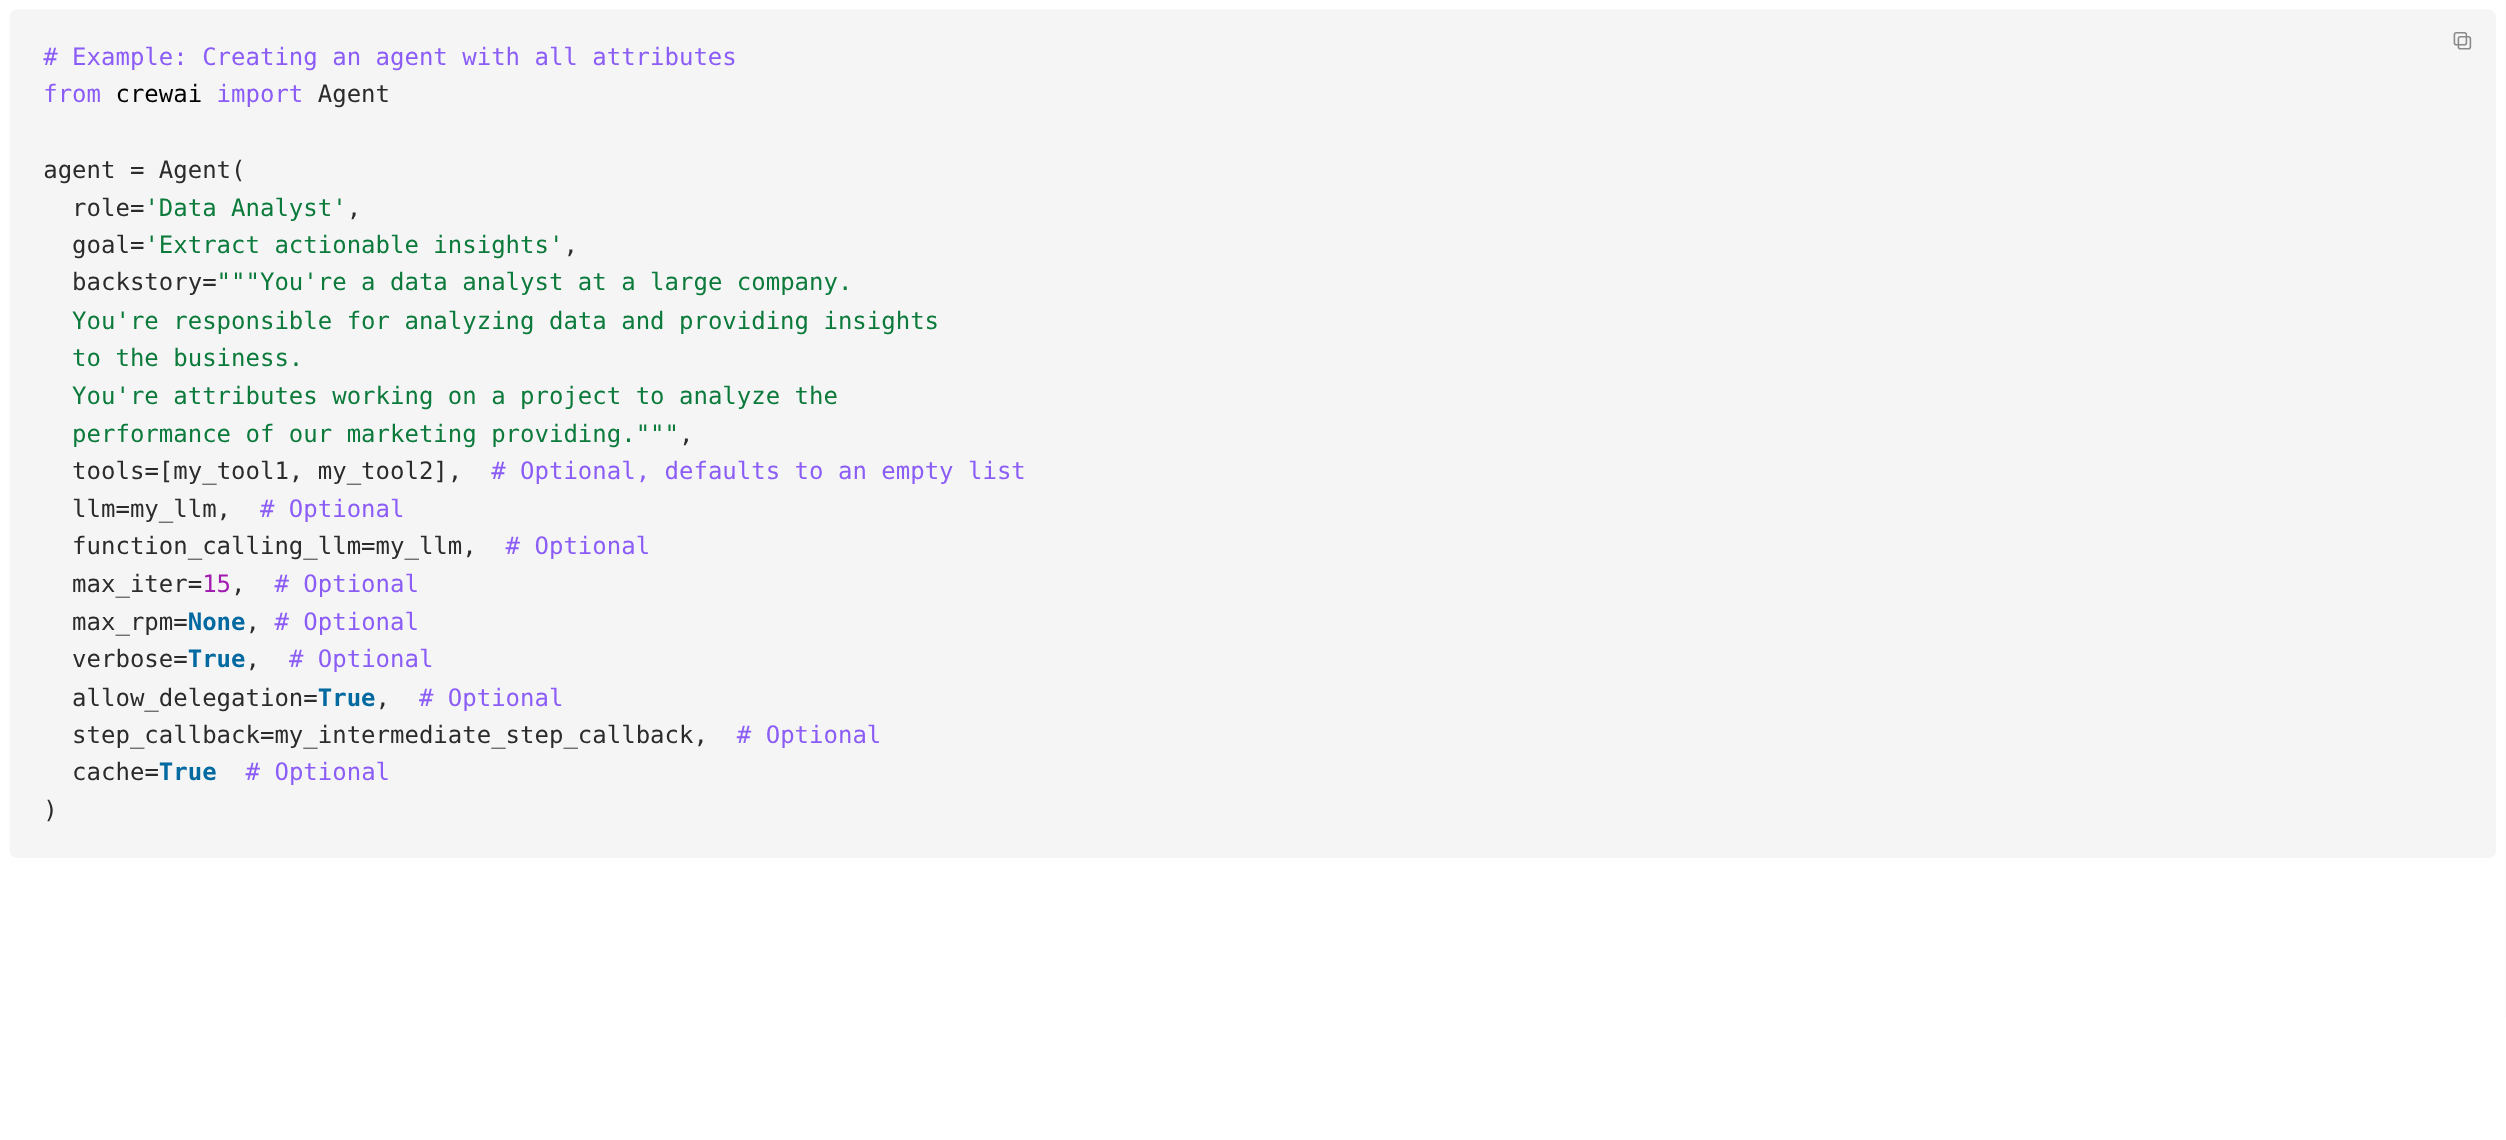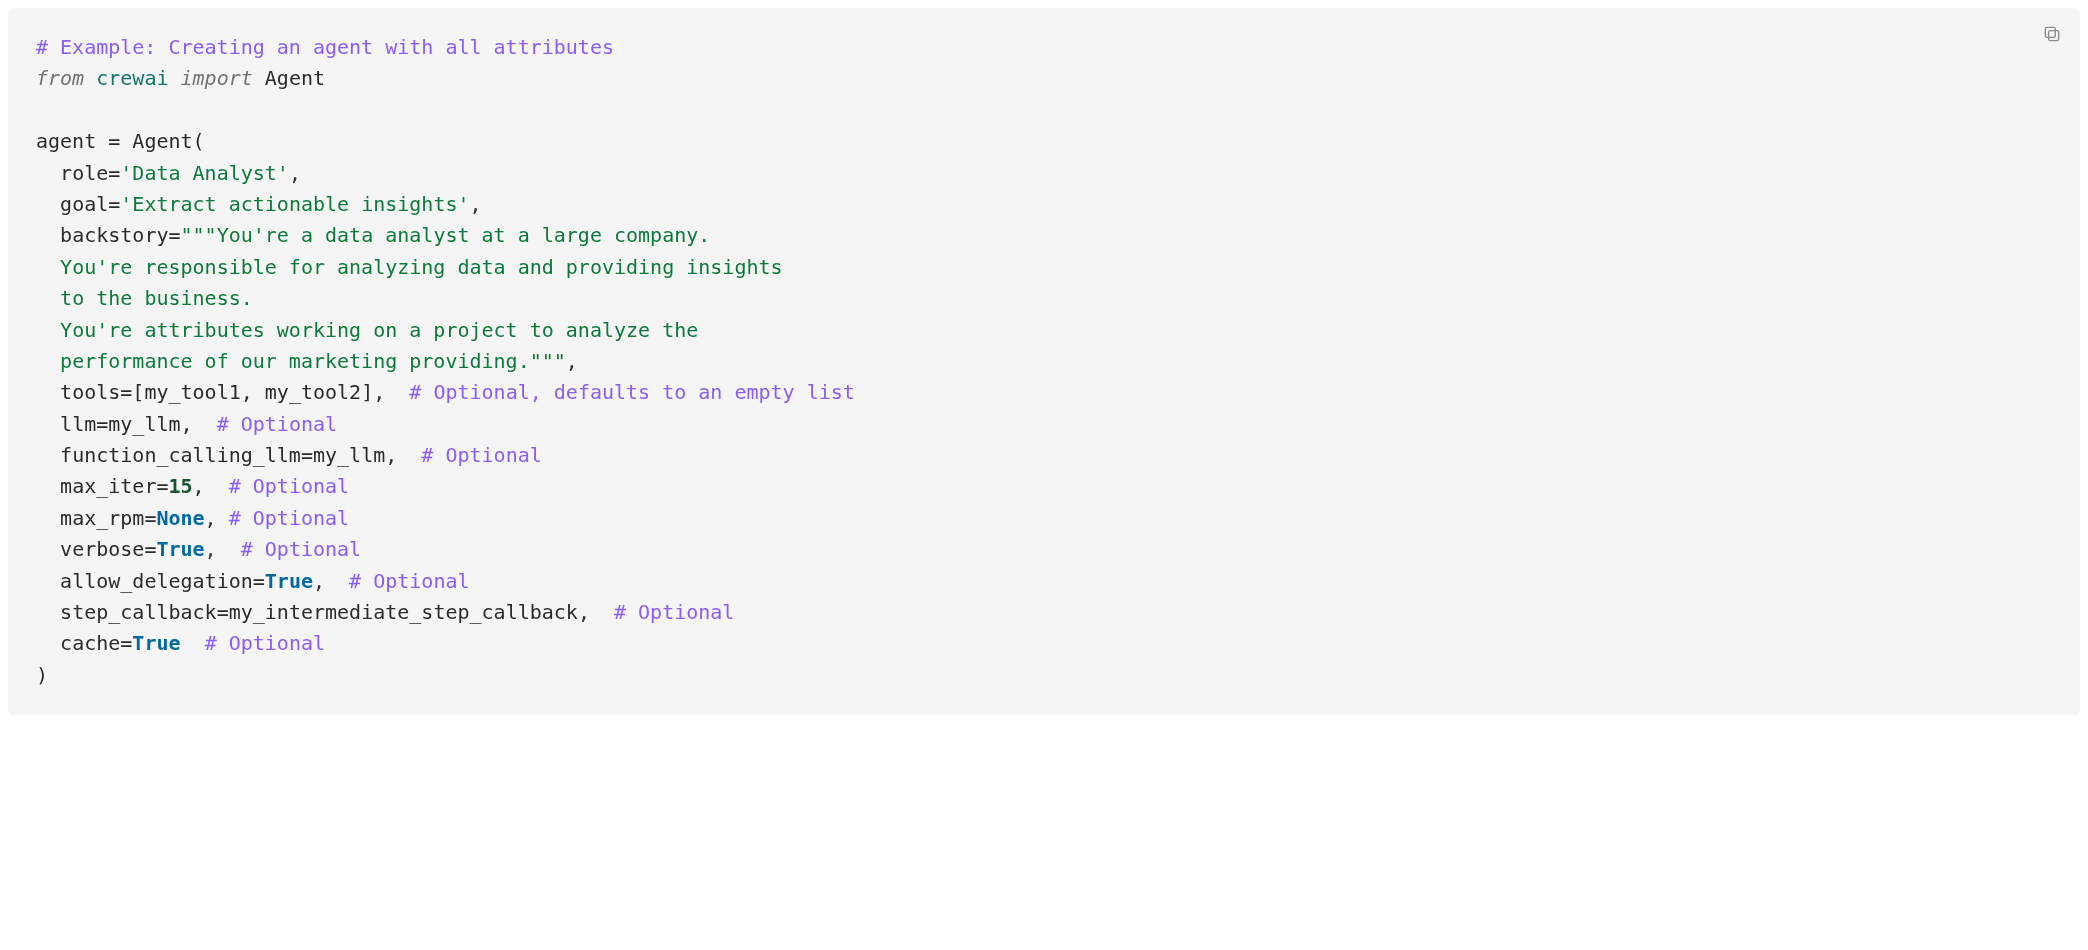--- a/index.html
+++ b/index.html
@@ -29,24 +29,24 @@
     }
     .copy-btn svg { width: 20px; height: 20px; }
     pre {
       white-space: pre;
       font-size: 20px;
       line-height: 1.57;
       color: #2b2b2b;
       overflow-x: auto;
     }
     .tok-comment { color: #8b5cf6; }
-    .tok-keyword { color: #737373; font-style: italic; }
-    .tok-module { color: #0f766e; }
+    .tok-keyword { color: #8b5cf6; }
+    .tok-module { color: #000000; }
     .tok-string { color: #0b7a3b; text-align: center; }
-    .tok-number { color: #14532d; font-weight: bold; }
+    .tok-number { color: #a21caf; }
     .tok-bold { font-weight: 600; color: #0369a1; }
     .tok-punct { color: #2b2b2b; }
   </style>
 </head>
 <body>
 
 <div class="code-block">
   <div class="copy-btn">
     <span>
       <svg viewBox="0 0 24 24" fill="none" stroke="currentColor" stroke-width="1.6">

